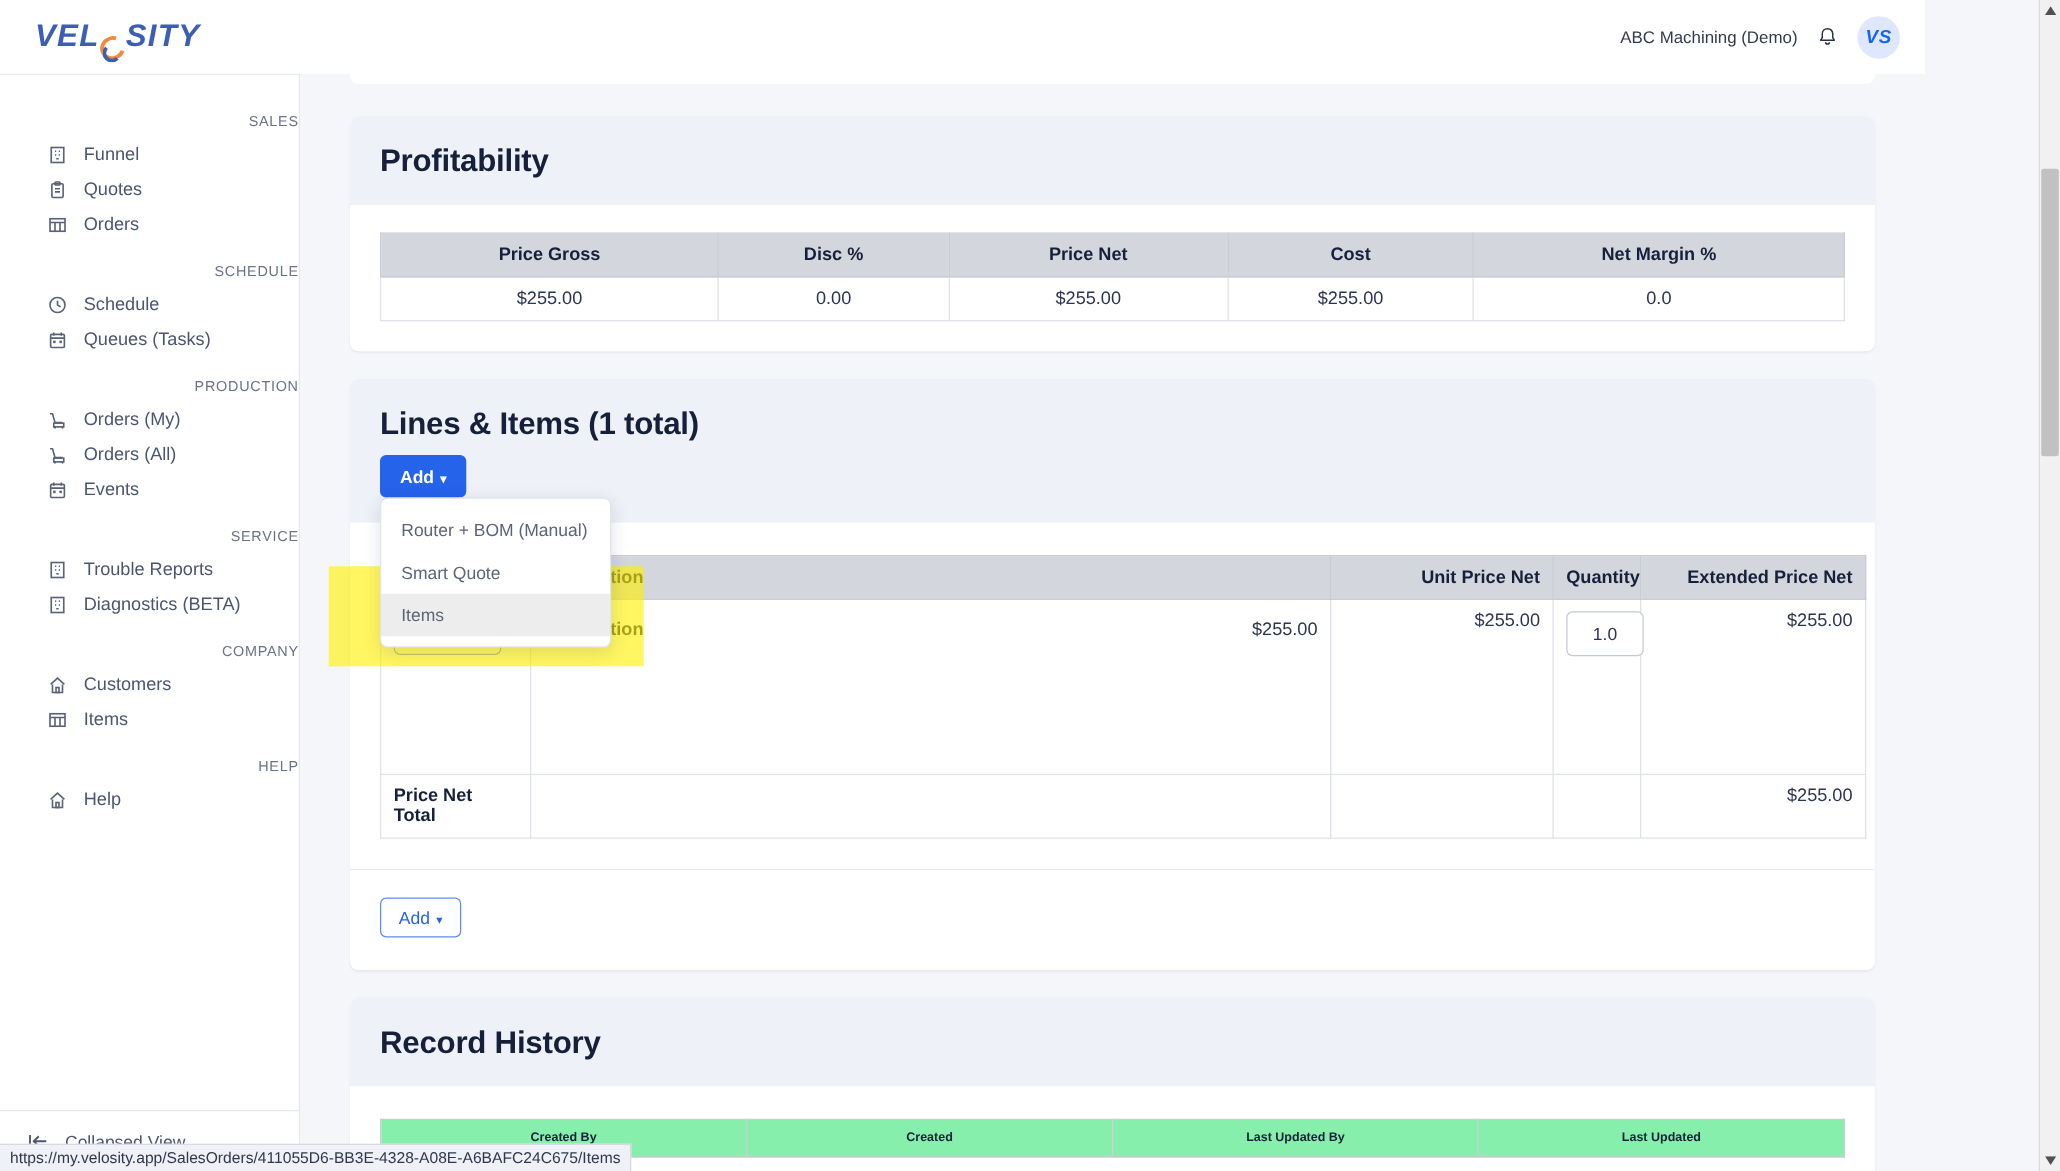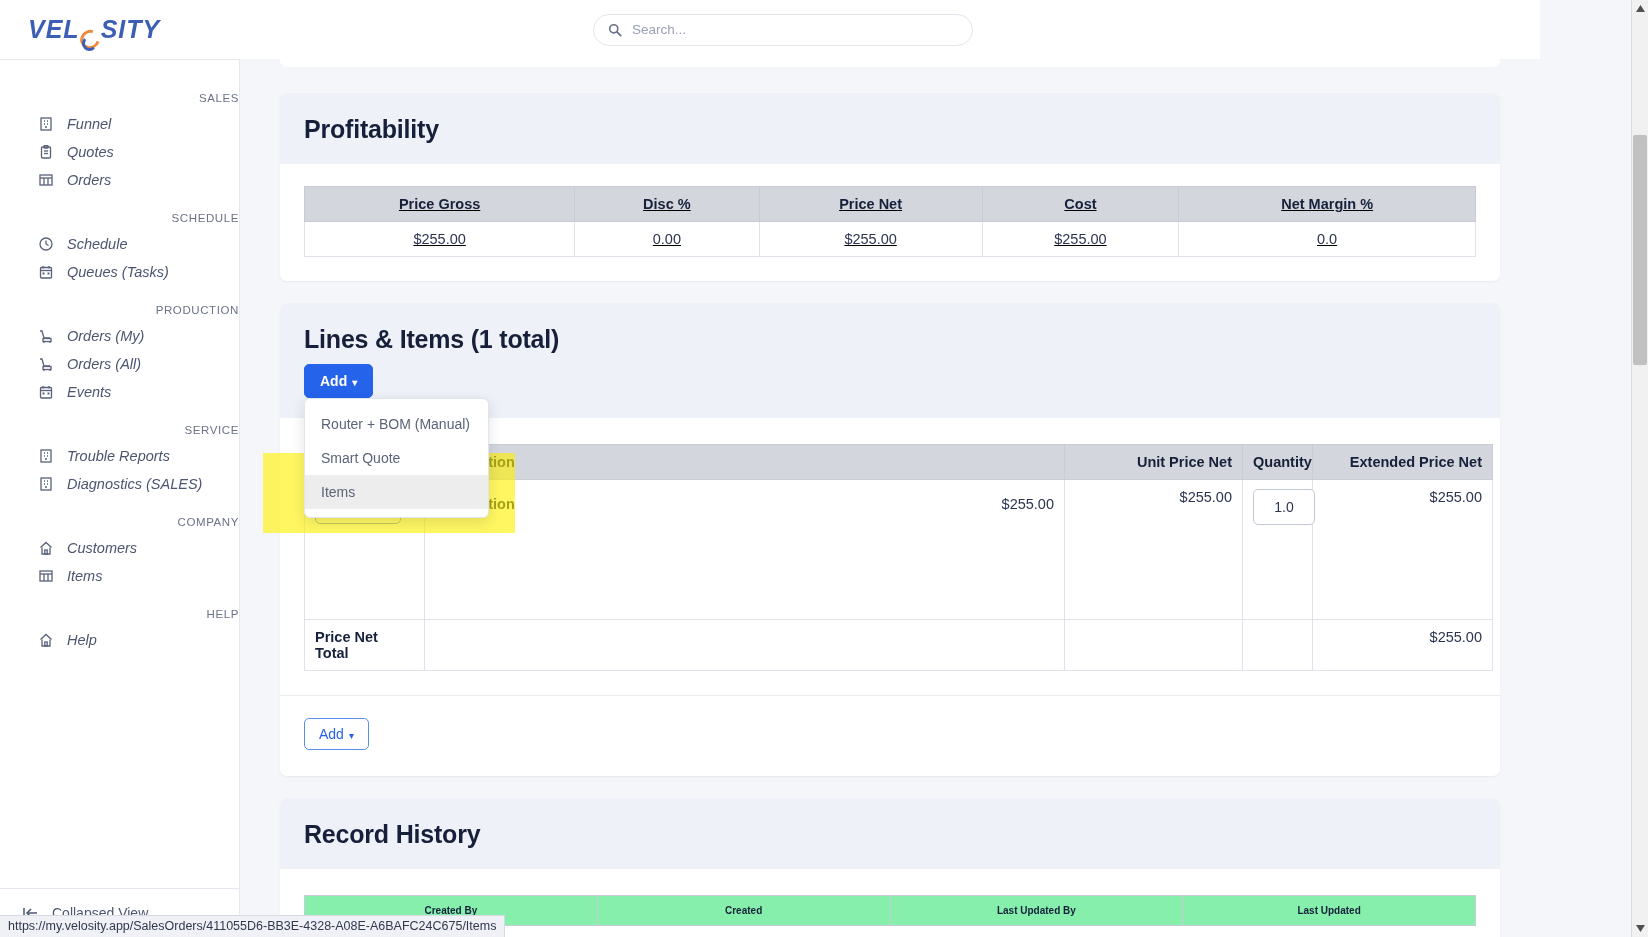--- a/index.html
+++ b/index.html
@@ -75,21 +75,21 @@
   }
   .nav-scroll { padding-top: 32px; }
   .nav-group-title {
     font-size: 11.5px; letter-spacing: .6px; color: #6b7punct;
     color: #6b7289; padding: 0 0 6px 28px; text-transform: uppercase;
   }
   .nav-group { margin-bottom: 18px; text-align: right; }
   .nav-item {
     display: flex; align-items: center; gap: 13px;
     padding: 6px 0 6px 38px; cursor: pointer;
-    font-size: 14.5px; color: #4c5570; font-style: italic;
+    font-size: 14.5px; color: #4c5570;
   }
   .nav-item .ic { width: 16px; height: 16px; flex: 0 0 16px; display: block; }
   .sidebar-footer {
     position: absolute; left: 0; bottom: 0; width: 239px;
     border-top: 1px solid #e6e8ef;
     padding: 16px 0 16px 22px;
     display: flex; align-items: center; gap: 12px;
     font-size: 14px; color: #4c5570; cursor: pointer;
     background: #fff;
   }
@@ -111,21 +111,21 @@
     padding: 22px 24px 20px 24px;
   }
   .card-title { font-size: 25px; font-weight: bold; color: #16203a; letter-spacing: -.2px; }
   .card-body { padding: 22px 24px 24px 24px; }
 
   .stub-card {
     background: #fff; border-radius: 0 0 7px 7px;
     margin: 0 40px; height: 8px;
   }
 
-  table.grid { width: 100%; border-collapse: collapse; text-decoration: underline; }
+  table.grid { width: 100%; border-collapse: collapse; }
   table.grid th {
     background: #d3d6dd; color: #16203a;
     font-size: 14.5px; font-weight: bold;
     padding: 9px 12px; text-align: center;
     border: 1px solid #c9ccd4;
   }
   table.grid td {
     font-size: 14.5px; color: #2c3450;
     padding: 9px 12px; text-align: center;
     border: 1px solid #dfe2e8;
@@ -223,30 +223,29 @@
 </head>
 <body>
 
 <div class="topbar">
   <div class="logo-wrap">
     <div class="logo">
       VEL<span class="o-slot"><span class="ring"></span><span class="ring2"></span></span>SITY
     </div>
   </div>
 
-  <div class="search-wrap">
-    <div class="searchbox">
-      <svg class="mag" viewBox="0 0 16 16">
-        <circle cx="6.6" cy="6.6" r="4.6" fill="none" stroke="#6b7289" stroke-width="1.9"></circle>
-        <line x1="10.2" y1="10.2" x2="14.4" y2="14.4" stroke="#6b7289" stroke-width="2.1" stroke-linecap="round"></line>
-      </svg>
-      <input type="text" placeholder="Search..." style="">
-    </div>
-  </div>
-
+
+  <div class="topright">
+    <span class="company-name">ABC Machining (Demo)</span>
+    <svg class="bell" viewBox="0 0 22 22">
+      <path d="M11 3.2c-2.7 0-4.6 2-4.6 4.6v3.4L5 13.4h12l-1.4-2.2V7.8c0-2.6-1.9-4.6-4.6-4.6z" fill="none" stroke="#2b3246" stroke-width="1.3" stroke-linejoin="round"></path>
+      <path d="M9.3 15.2c0 .9.8 1.6 1.7 1.6s1.7-.7 1.7-1.6" fill="none" stroke="#2b3246" stroke-width="1.3"></path>
+    </svg>
+    <div class="avatar">VS</div>
+  </div>
 </div>
 
 <div class="sidebar">
   <div class="nav-scroll" id="navroot">
       <div class="nav-group">
         <div class="nav-group-title">SALES</div>
         <div class="nav-item">
           <svg class="ic" viewBox="0 0 16 16">
             <rect x="3" y="2" width="10" height="12" fill="none" stroke="#5a6279" stroke-width="1.3"></rect>
             <line x1="6" y1="5" x2="7" y2="5" fill="none" stroke="#5a6279" stroke-width="1.3"></line>
@@ -344,21 +343,21 @@
         </div>
         <div class="nav-item">
           <svg class="ic" viewBox="0 0 16 16">
             <rect x="3" y="2" width="10" height="12" fill="none" stroke="#5a6279" stroke-width="1.3"></rect>
             <line x1="6" y1="5" x2="7" y2="5" fill="none" stroke="#5a6279" stroke-width="1.3"></line>
             <line x1="9" y1="5" x2="10" y2="5" fill="none" stroke="#5a6279" stroke-width="1.3"></line>
             <line x1="6" y1="8" x2="7" y2="8" fill="none" stroke="#5a6279" stroke-width="1.3"></line>
             <line x1="9" y1="8" x2="10" y2="8" fill="none" stroke="#5a6279" stroke-width="1.3"></line>
             <line x1="7" y1="11" x2="9" y2="11" fill="none" stroke="#5a6279" stroke-width="1.3"></line>
           </svg>
-          <span>Diagnostics (SALES)</span>
+          <span>Diagnostics (BETA)</span>
         </div>
       </div>
       <div class="nav-group">
         <div class="nav-group-title">COMPANY</div>
         <div class="nav-item">
           <svg class="ic" viewBox="0 0 16 16">
             <polyline points="2.5,7.5 8,2.5 13.5,7.5" fill="none" stroke="#5a6279" stroke-width="1.3"></polyline>
             <path d="M4 7.5V14h8V7.5" fill="none" stroke="#5a6279" stroke-width="1.3"></path>
             <rect x="6.8" y="10" width="2.4" height="4" fill="none" stroke="#5a6279" stroke-width="1.3"></rect>
           </svg>

